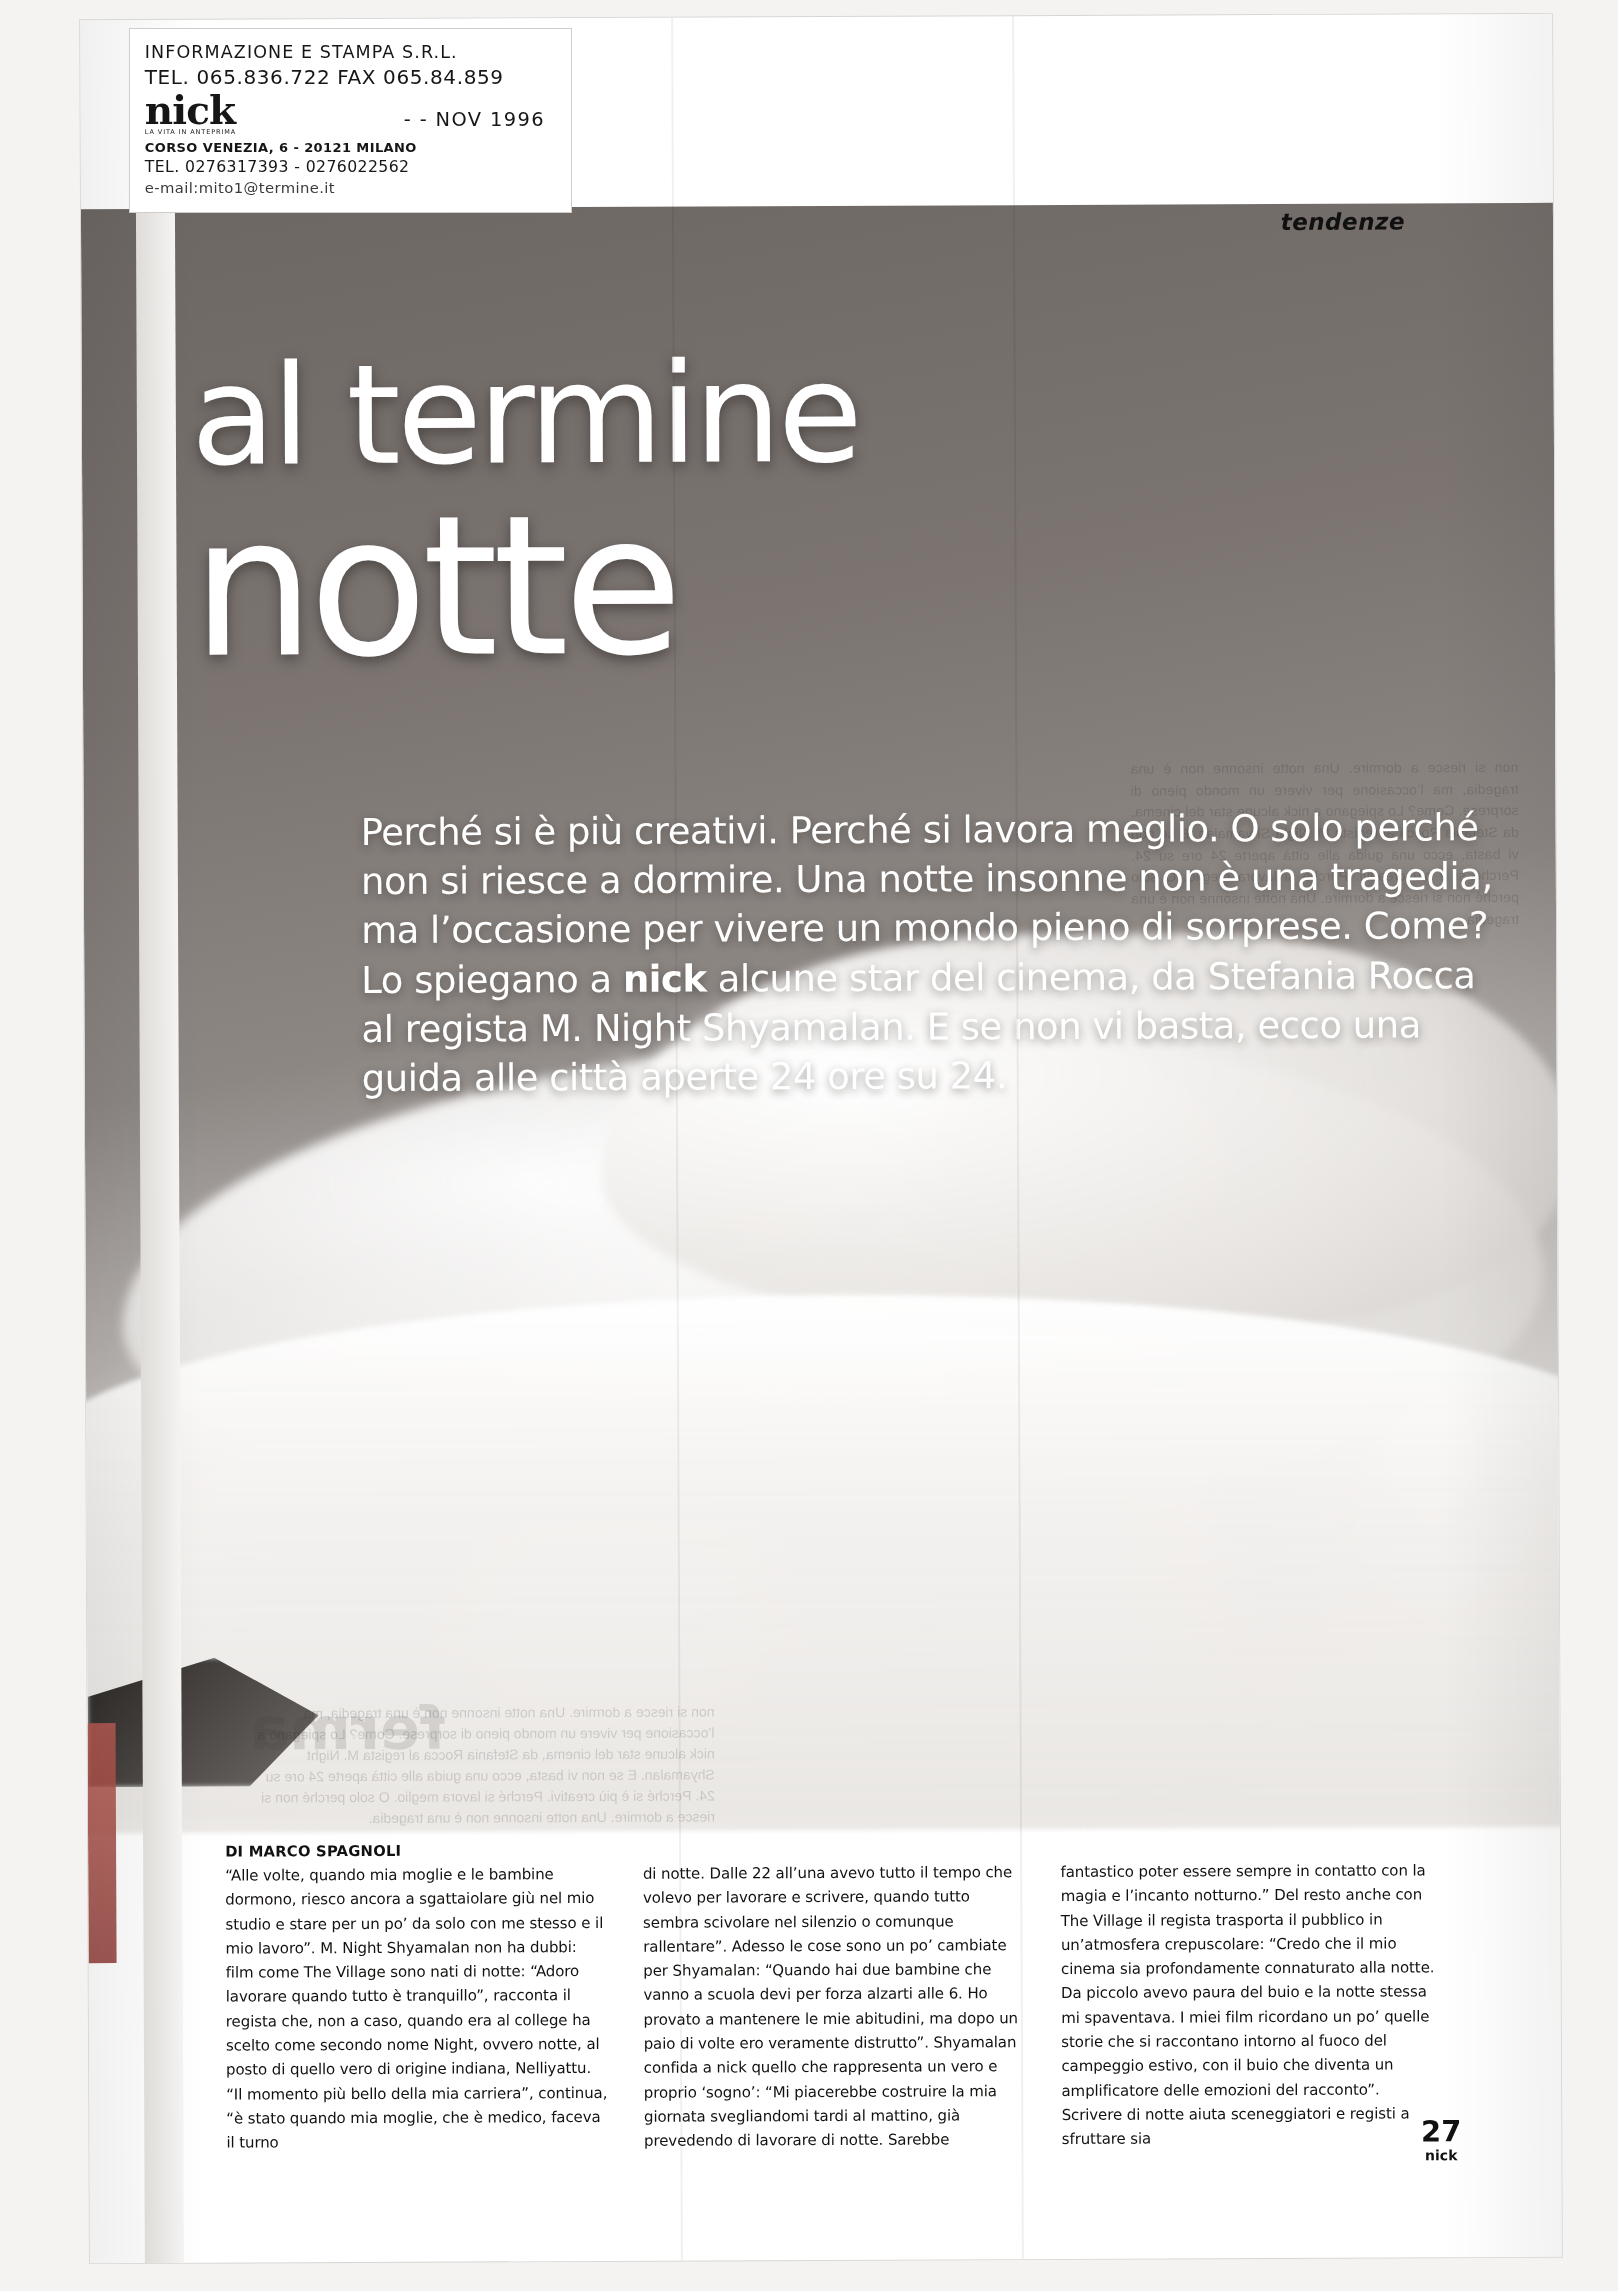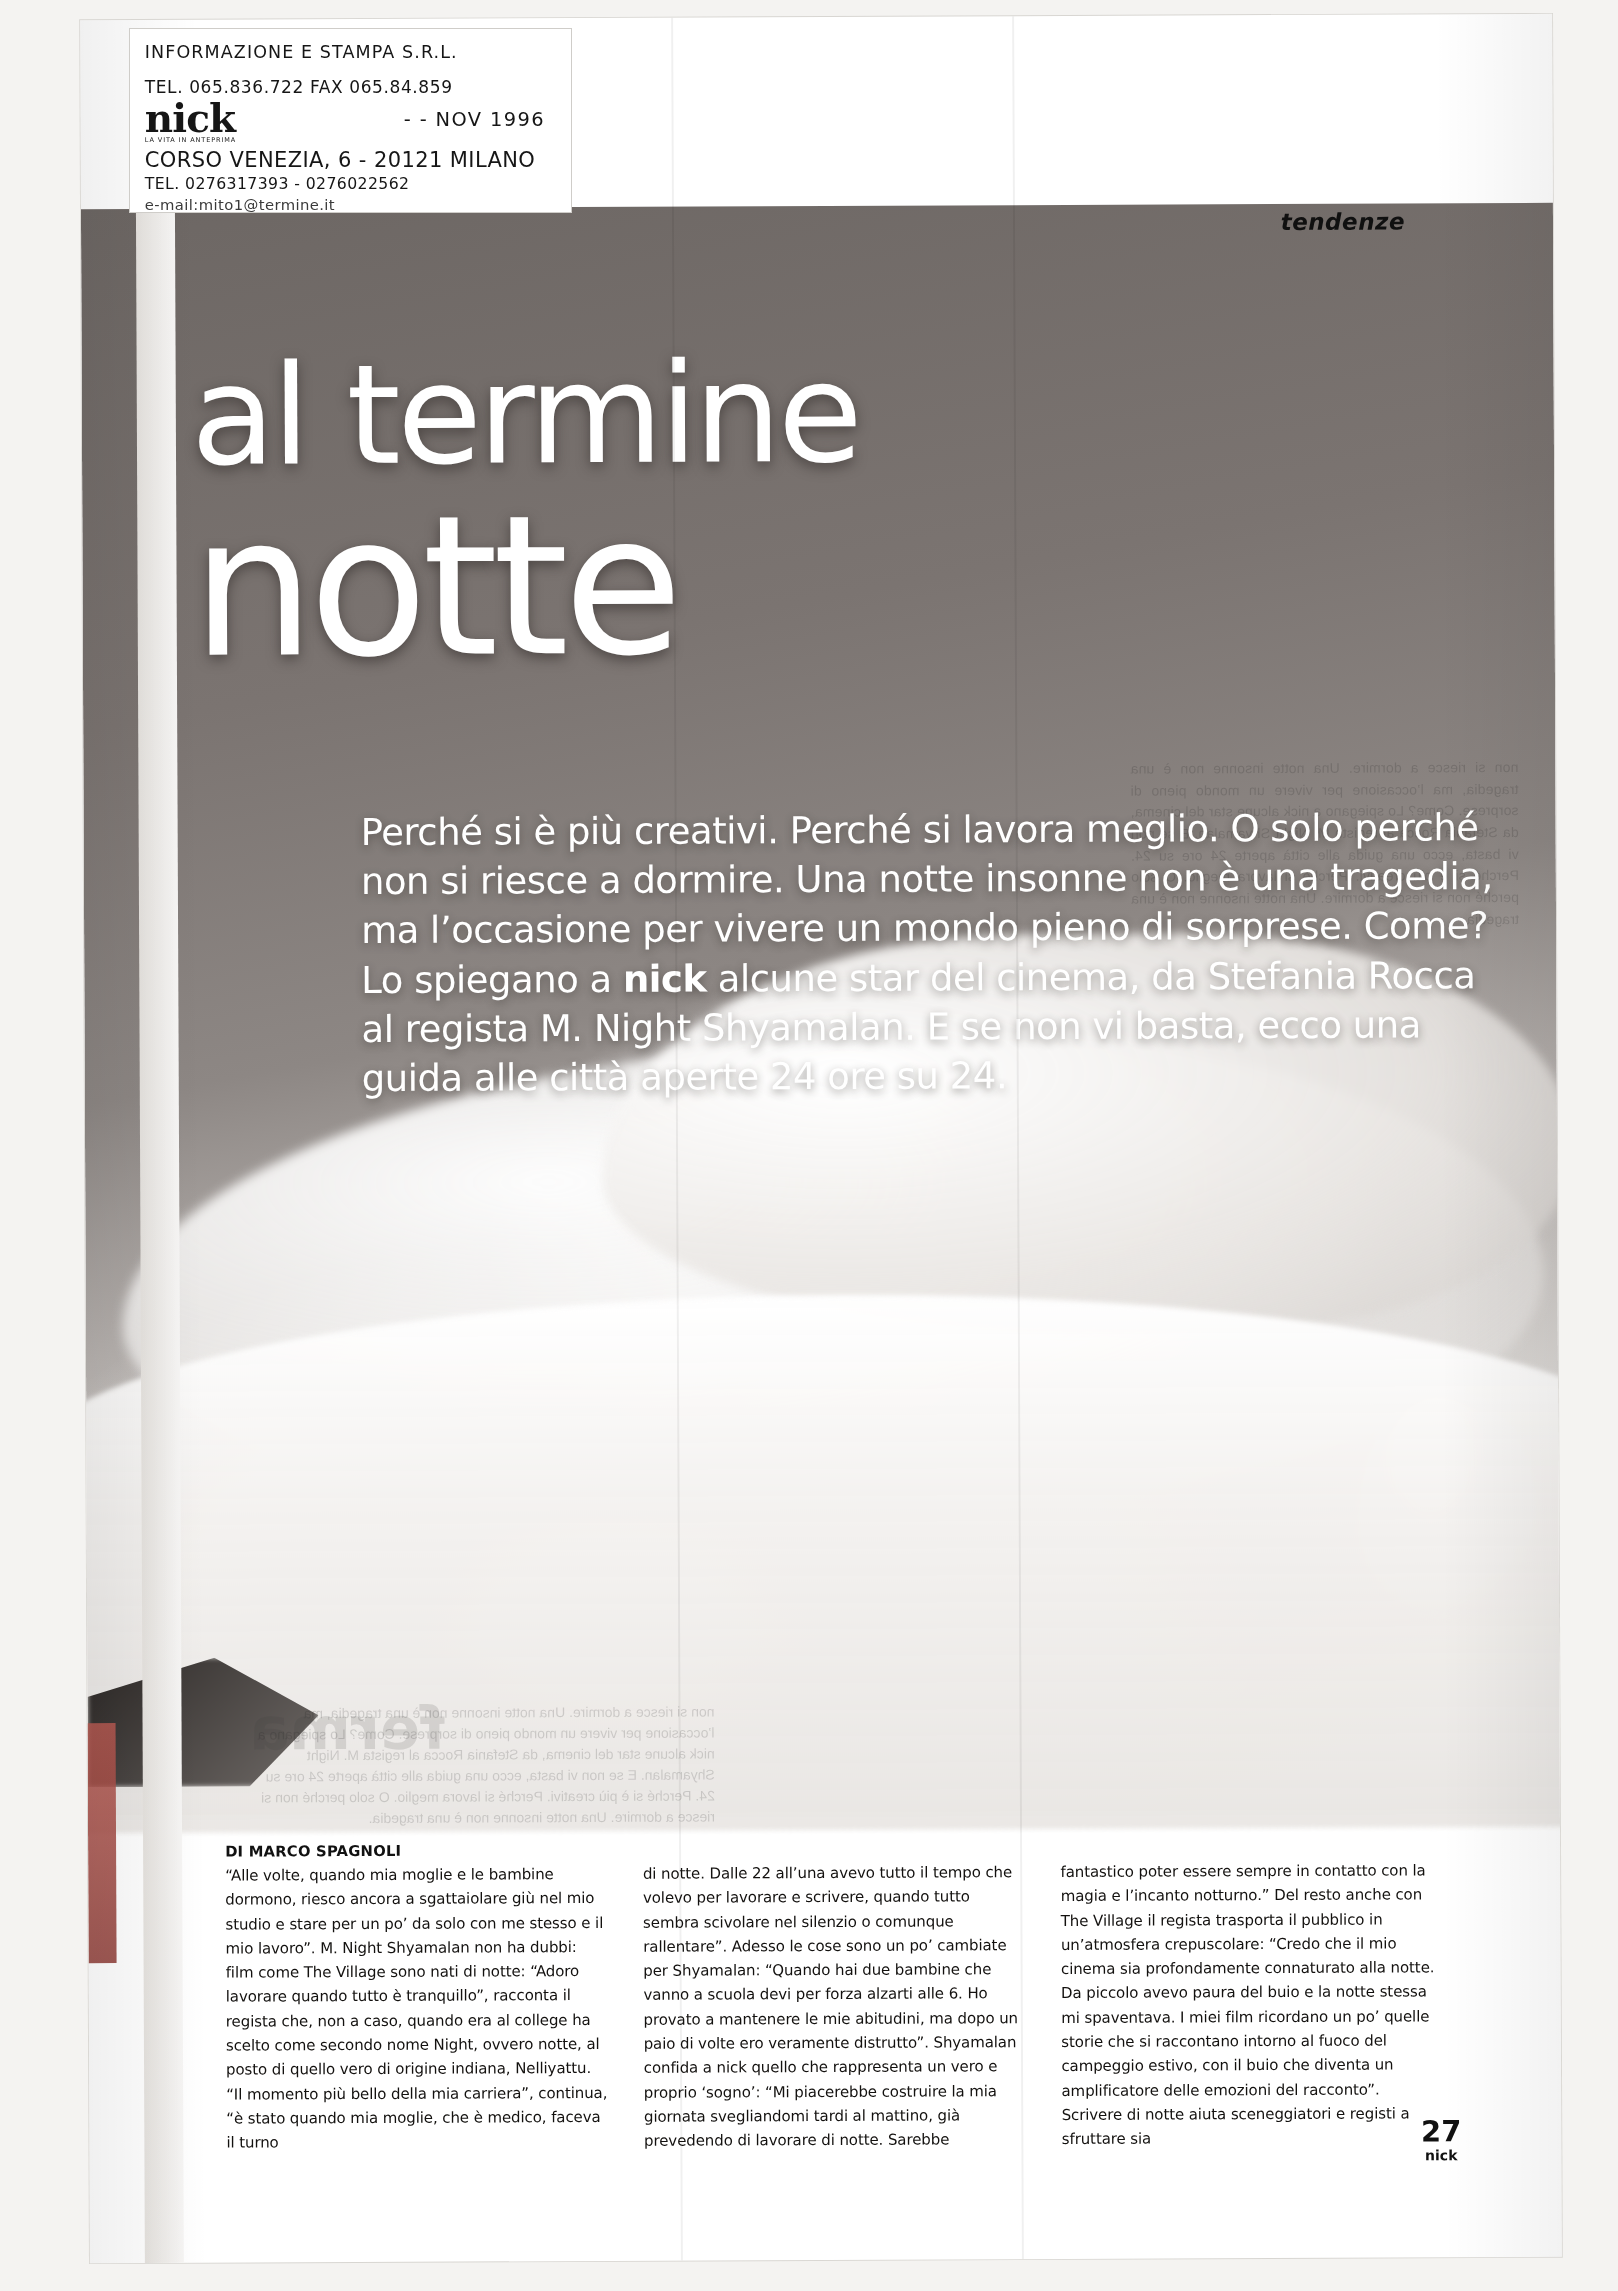--- a/index.html
+++ b/index.html
@@ -113,37 +113,37 @@
     background: #ffffff;
     border: 0.9px solid #cfcdc9;
     z-index: 40;
     padding: 13px 14.8px 7.4px 14.8px;
     box-sizing: border-box;
     font-family: "DejaVu Sans", sans-serif;
     color: #161616;
     overflow: hidden;
   }
   .stamp-line1 { font-size: 17.5px; letter-spacing: 1.1px; }
-  .stamp-line2 { font-size: 17px; letter-spacing: 0.6px; margin-top: 15px; }
+  .stamp-line2 { font-size: 20px; letter-spacing: 0.6px; margin-top: 3px; }
   .stamp-logo {
     font-family: "DejaVu Serif", serif;
     font-weight: bold;
     font-size: 39px;
     letter-spacing: -0.9px;
     margin-top: 1.8px;
     line-height: 1;
   }
   .stamp-sub {
     font-size: 6.5px; letter-spacing: 0.9px; margin-top: -1.8px; margin-bottom: 3.7px;
   }
   .stamp-date {
     position: absolute; right: 26px; top: 79px;
     font-size: 19.4px; letter-spacing: 1.4px; font-family: "DejaVu Sans", sans-serif;
   }
-  .stamp-addr { font-size: 21px; letter-spacing: 0.4px; }
+  .stamp-addr { font-size: 13px; letter-spacing: 0.4px; font-weight: bold; }
   .stamp-addr2 { font-size: 15.7px; letter-spacing: 0.4px; margin-top: 2.8px; }
   .stamp-mail { font-size: 14.8px; letter-spacing: 0.4px; margin-top: 2.8px; color: #3a3a3a; }
   #stamp-clip {
     position: absolute; left: 129px; top: 198px; width: 443px; height: 24px;
     background: #ffffff; z-index: 39;
     clip-path: polygon(0 0, 100% 0, 100% 55%, 0 55%);
   }
 
   
   #kicker {

